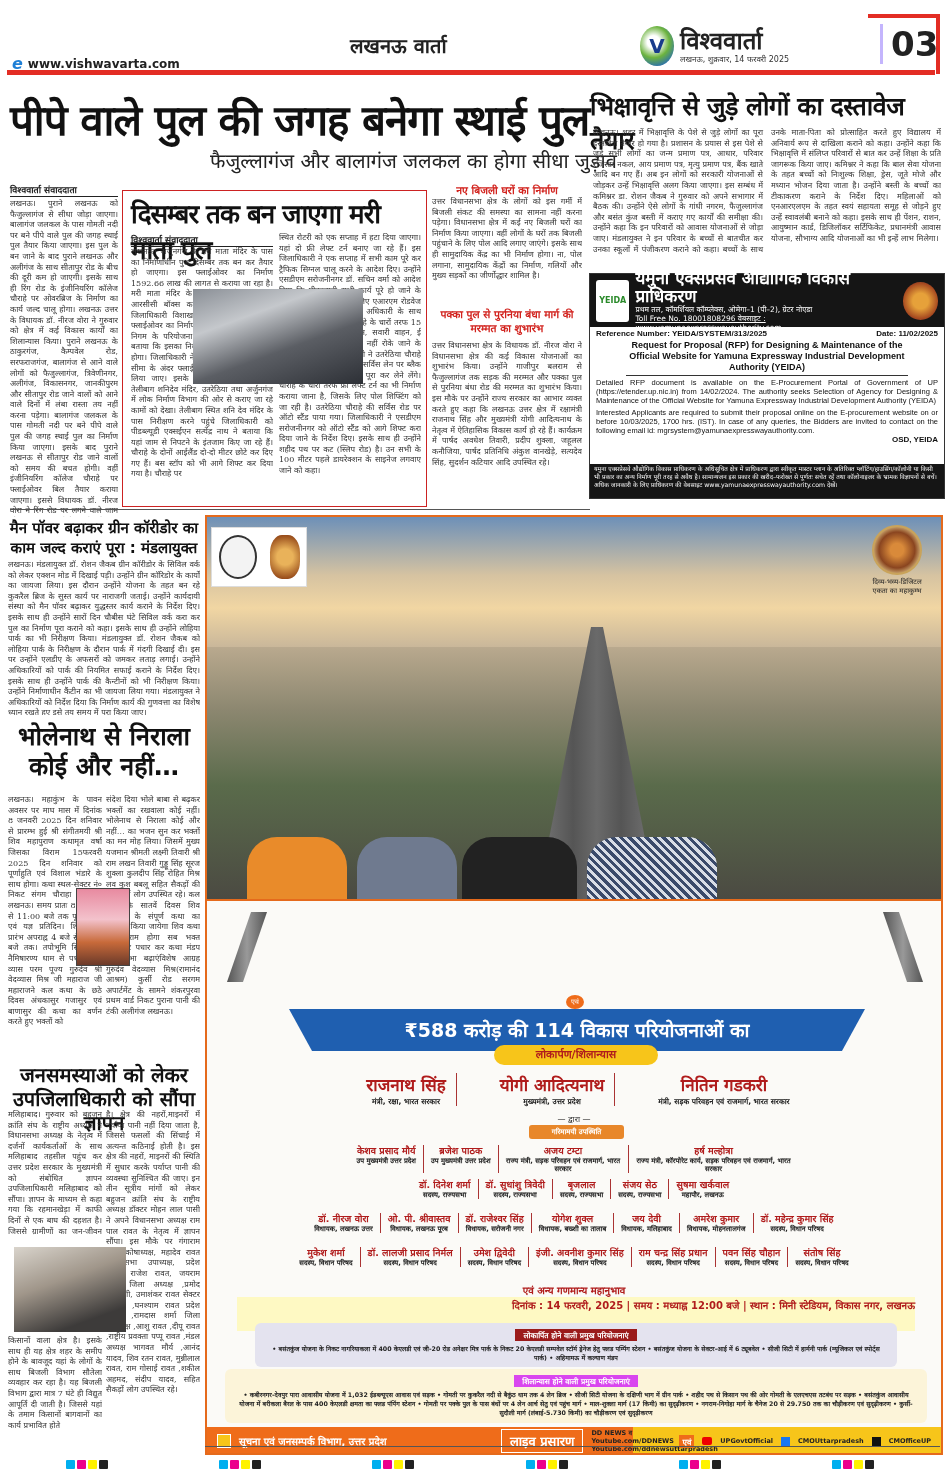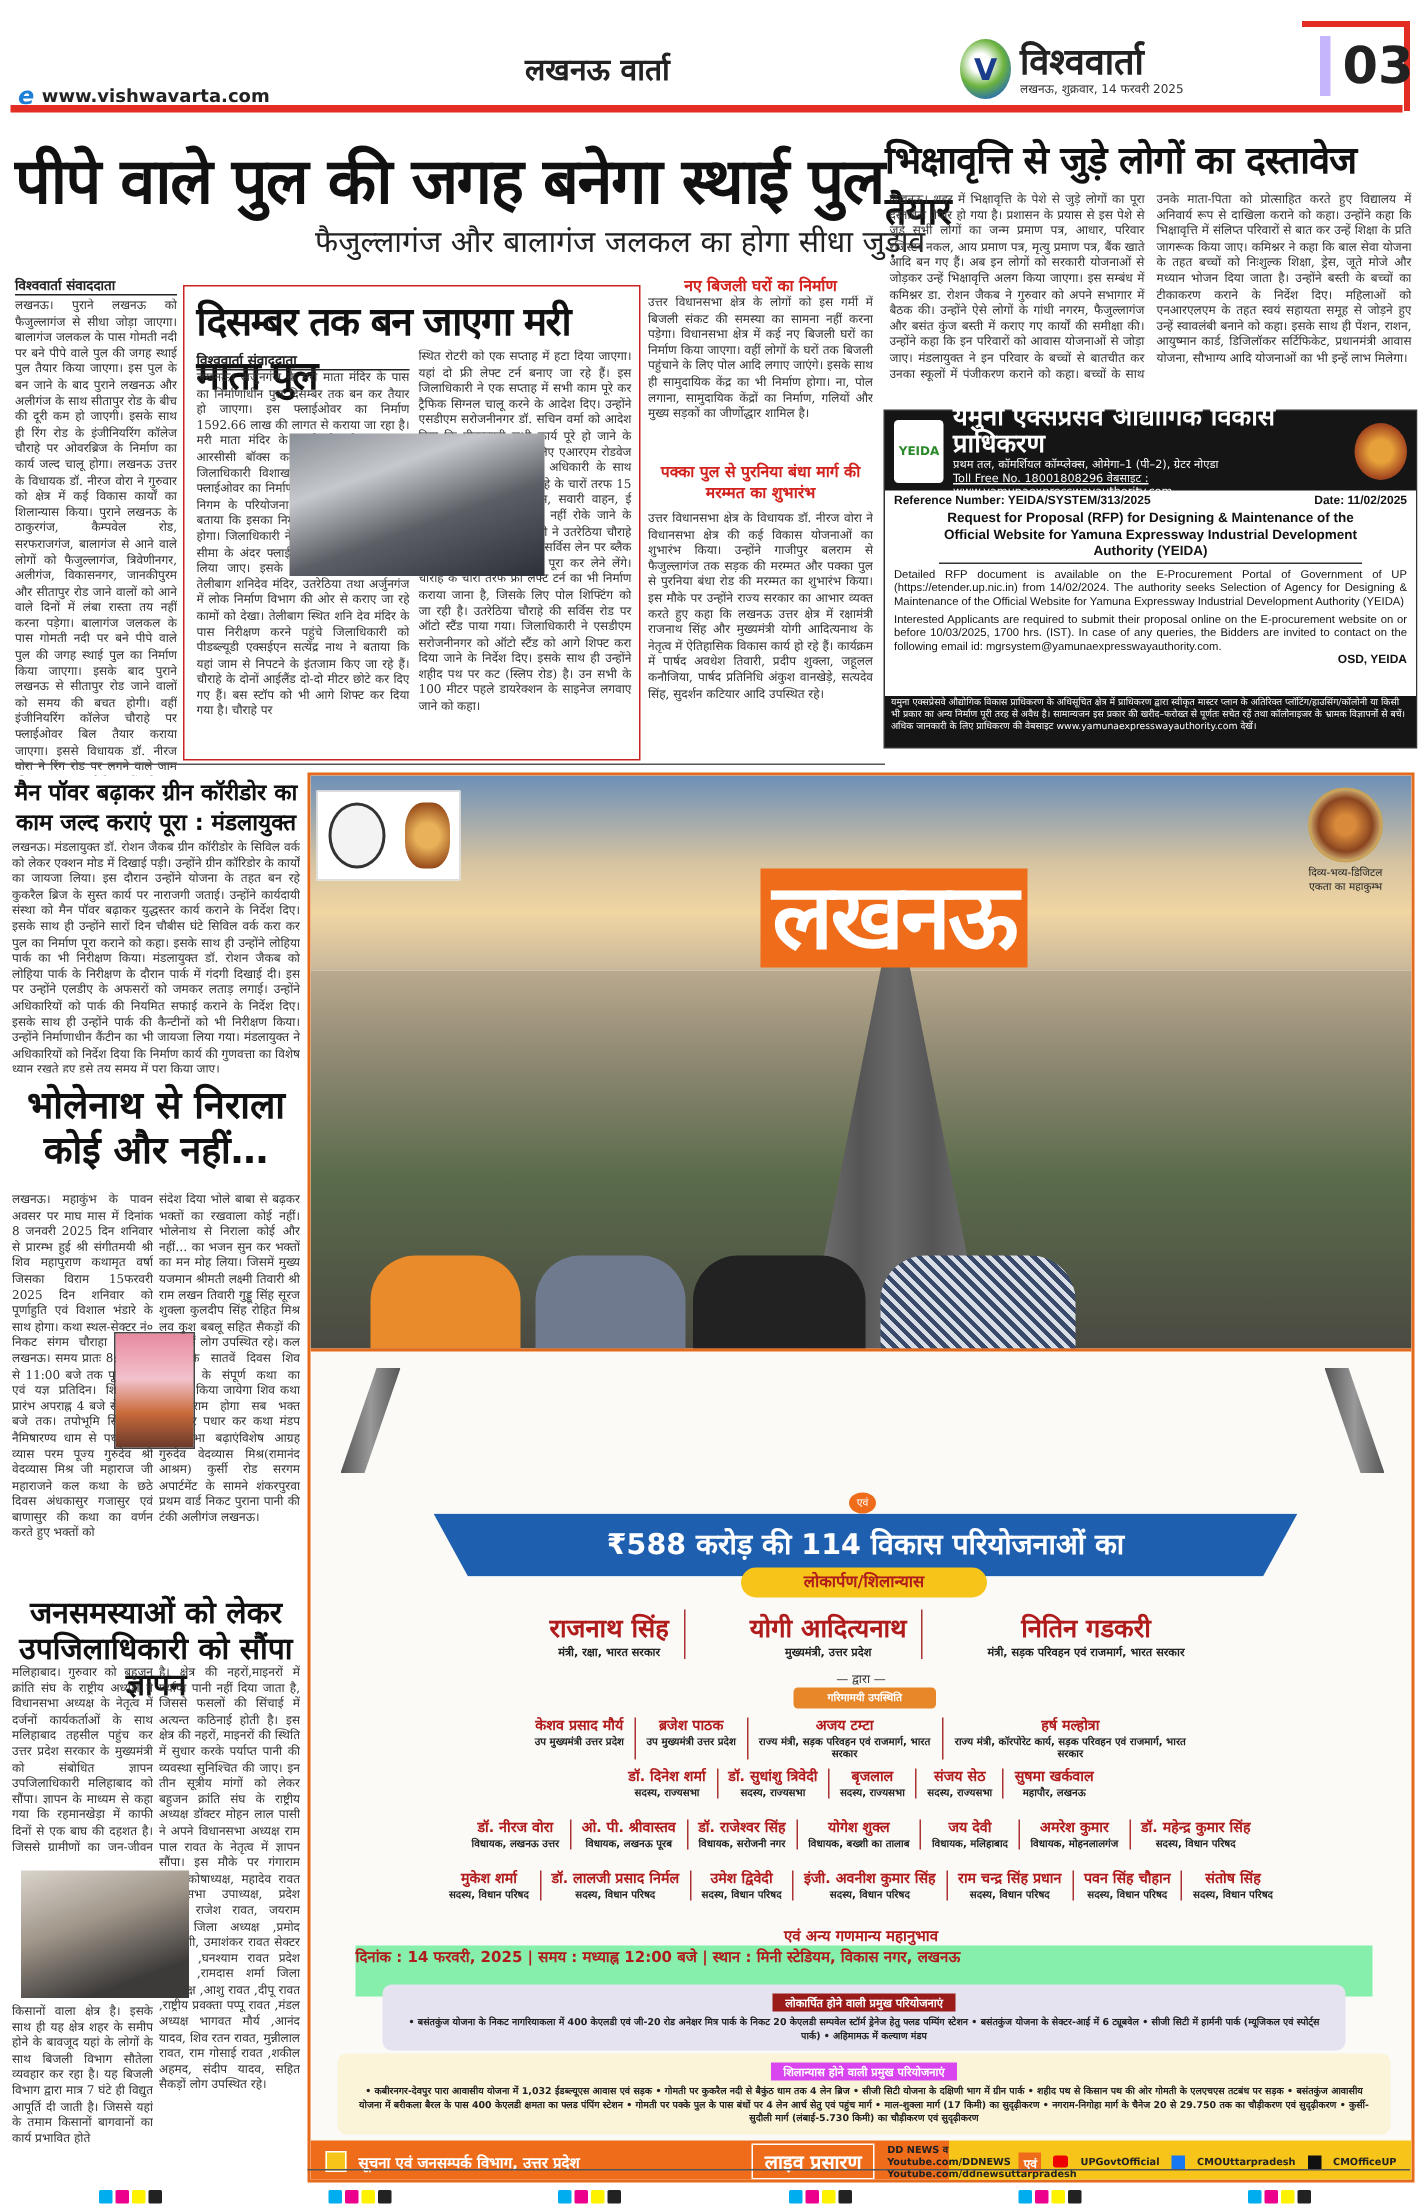--- a/index.html
+++ b/index.html
@@ -7,21 +7,21 @@
 .abs{position:absolute}
 .txt{font-family:"DejaVu Serif",serif;font-size:8px;line-height:10.6px;color:#333;text-align:justify;overflow:hidden}
 .hdr-bar{left:7px;top:70px;width:928px;height:5px;background:#e32d24}
 .pno-box{left:868px;top:14px;width:72px;height:60px;border-top:4px solid #e32d24;border-right:4px solid #e32d24}
 .section-title{left:350px;top:32px;font-size:20px;font-weight:bold;color:#222}
 .site{left:12px;top:54px;font-size:12px;font-weight:bold;color:#222;display:flex;align-items:center;gap:5px}
 .logo{left:640px;top:26px;display:flex;align-items:center;gap:6px}
 .logo-circ{width:34px;height:40px;border-radius:50%;background:radial-gradient(circle at 40% 40%,#fff 20%,#6cb33e 50%,#2a6fb0 80%);display:flex;align-items:center;justify-content:center;font-weight:bold;color:#1a3c8c;font-size:20px}
 .logo-name{font-size:24px;font-weight:bold;color:#222;line-height:24px}
 .logo-date{font-size:8px;color:#333}
-.pno{left:880px;top:24px;font-size:34px;font-weight:bold;color:#222;border-left:7px solid #c4b5fd;padding-left:8px}
+.pno{left:880px;top:24px;font-size:34px;font-weight:bold;color:#222;border-left:3px solid #c4b5fd;padding-left:8px}
 .h1{left:10px;top:90px;font-size:42px;font-weight:900;color:#111;letter-spacing:-1px}
 .h1sub{left:210px;top:147px;font-size:20px;color:#222}
 .h2{left:590px;top:88px;font-size:25px;font-weight:bold;color:#111;letter-spacing:-0.5px}
 .byline{font-size:9px;font-weight:bold;color:#222;border-bottom:1px solid #222}
 .redbox{left:122px;top:190px;width:305px;height:317px;border:1.5px solid #c22;background:#fff}
 .redbox-title{position:absolute;left:8px;top:4px;font-size:26px;font-weight:bold;color:#111;letter-spacing:-1px}
 .photo{background:linear-gradient(160deg,#8a8f96 0%,#c5c8cc 30%,#5b5e64 60%,#2d3036 100%)}
 .red-sub{color:#d2231e;font-size:10.5px;font-weight:bold;text-align:center}
 .yeida{left:589px;top:273px;width:356px;height:226px;border:1px solid #333;background:#fff}
 .yeida-top{height:53px;background:#151515;display:flex;align-items:center;gap:6px;padding:0 6px;color:#fff}
@@ -62,21 +62,21 @@
 .vip-n{font-size:17px;font-weight:bold;color:#b01c1c}
 .vip-r{font-size:7.5px;font-weight:bold;color:#222}
 .dwara{position:absolute;left:0;top:596px;width:100%;text-align:center;font-size:8px;color:#333}
 .garima{position:absolute;left:322px;top:608px;width:95px;height:14px;background:#e8872a;color:#fff;font-size:7px;font-weight:bold;text-align:center;line-height:14px;border-radius:3px}
 .guest-row{position:absolute;left:0;width:100%;display:flex;justify-content:center}
 .guest{text-align:center;padding:0 7px;border-right:1px solid #a33}
 .guest:last-child{border-right:none}
 .g-n{font-size:9.5px;font-weight:bold;color:#b01c1c;line-height:12px}
 .g-r{font-size:6.8px;font-weight:bold;color:#222;line-height:8px}
 .anya{position:absolute;left:0;top:766px;width:100%;text-align:center;font-size:10px;font-weight:bold;color:#b01c1c}
-.date-bar{position:absolute;left:30px;top:780px;width:678px;height:34px;background:#86efac;text-align:left;font-size:10px;font-weight:bold;color:#b01c1c;line-height:18px}
+.date-bar{position:absolute;left:30px;top:780px;width:678px;height:34px;background:#fef9c3;text-align:right;font-size:10px;font-weight:bold;color:#b01c1c;line-height:18px}
 .proj1{position:absolute;left:48px;top:806px;width:642px;height:44px;background:#e4e3ef;border-radius:6px;text-align:center}
 .proj2{position:absolute;left:18px;top:852px;width:702px;height:54px;background:#fcf4d9;border-radius:6px;text-align:center}
 .proj-lbl{display:inline-block;padding:1px 8px;font-size:7.5px;font-weight:bold;color:#fff;margin-top:2px}
 .proj-t{font-size:6.3px;font-weight:bold;color:#222;line-height:9px;padding:2px 10px}
 .ad-foot{position:absolute;left:0;top:910px;width:100%;height:28px;background:linear-gradient(90deg,#ef6c1a 0%,#ef6c1a 58%,#f7c51a 58%,#f7c51a 100%);display:flex;align-items:center;padding:0 10px;gap:8px;font-size:10px;font-weight:bold;color:#fff}
 .live{background:#ef6c1a;color:#fff;font-size:13px;padding:2px 8px;margin-left:auto;border:1px solid #fff}
 .social{font-size:6.5px;color:#222;font-weight:bold;line-height:8px}
 .regmarks{left:10px;top:1460px;width:920px;height:10px;display:flex;justify-content:space-around}
 .reg{display:flex;gap:2px}
 .reg span{width:9px;height:9px;display:inline-block;border-radius:1px}
@@ -168,21 +168,20 @@
 <div class="abs txt" style="left:8px;top:1336px;width:94px;height:98px">किसानों वाला क्षेत्र है। इसके साथ ही यह क्षेत्र शहर के समीप होने के बावजूद यहां के लोगों के साथ बिजली विभाग सौतेला व्यवहार कर रहा है। यह बिजली विभाग द्वारा मात्र 7 घंटे ही विद्युत आपूर्ति दी जाती है। जिससे यहां के तमाम किसानों बागवानों का कार्य प्रभावित होते</div>
 
 <div class="abs ad">
   <div class="ad-sky"></div>
   <div class="ad-city"></div>
   <div class="flyover"></div>
   <div class="ad-emblem">
     <div class="emb"></div>
     <div class="emb2"></div>
   </div>
-  <div class="ad-t2">लखनऊ</div>
   <div class="kumbh">
     <div class="kumbh-c"></div>
     <div>दिव्य-भव्य-डिजिटल एकता का महाकुम्भ</div>
   </div>
   <div class="people" style="left:40px;width:100px;background:#e98b2a"></div>
   <div class="people" style="left:150px;width:100px;background:#6f7a8f"></div>
   <div class="people" style="left:255px;width:115px;background:#222"></div>
   <div class="people" style="left:380px;width:130px;background:repeating-linear-gradient(45deg,#3a4a6a 0 3px,#d8dde6 3px 6px)"></div>
   <div class="ad-strip"></div>
   <div class="road" style="left:20px;clip-path:polygon(60% 0,100% 0,40% 100%,0 100%)"></div>

